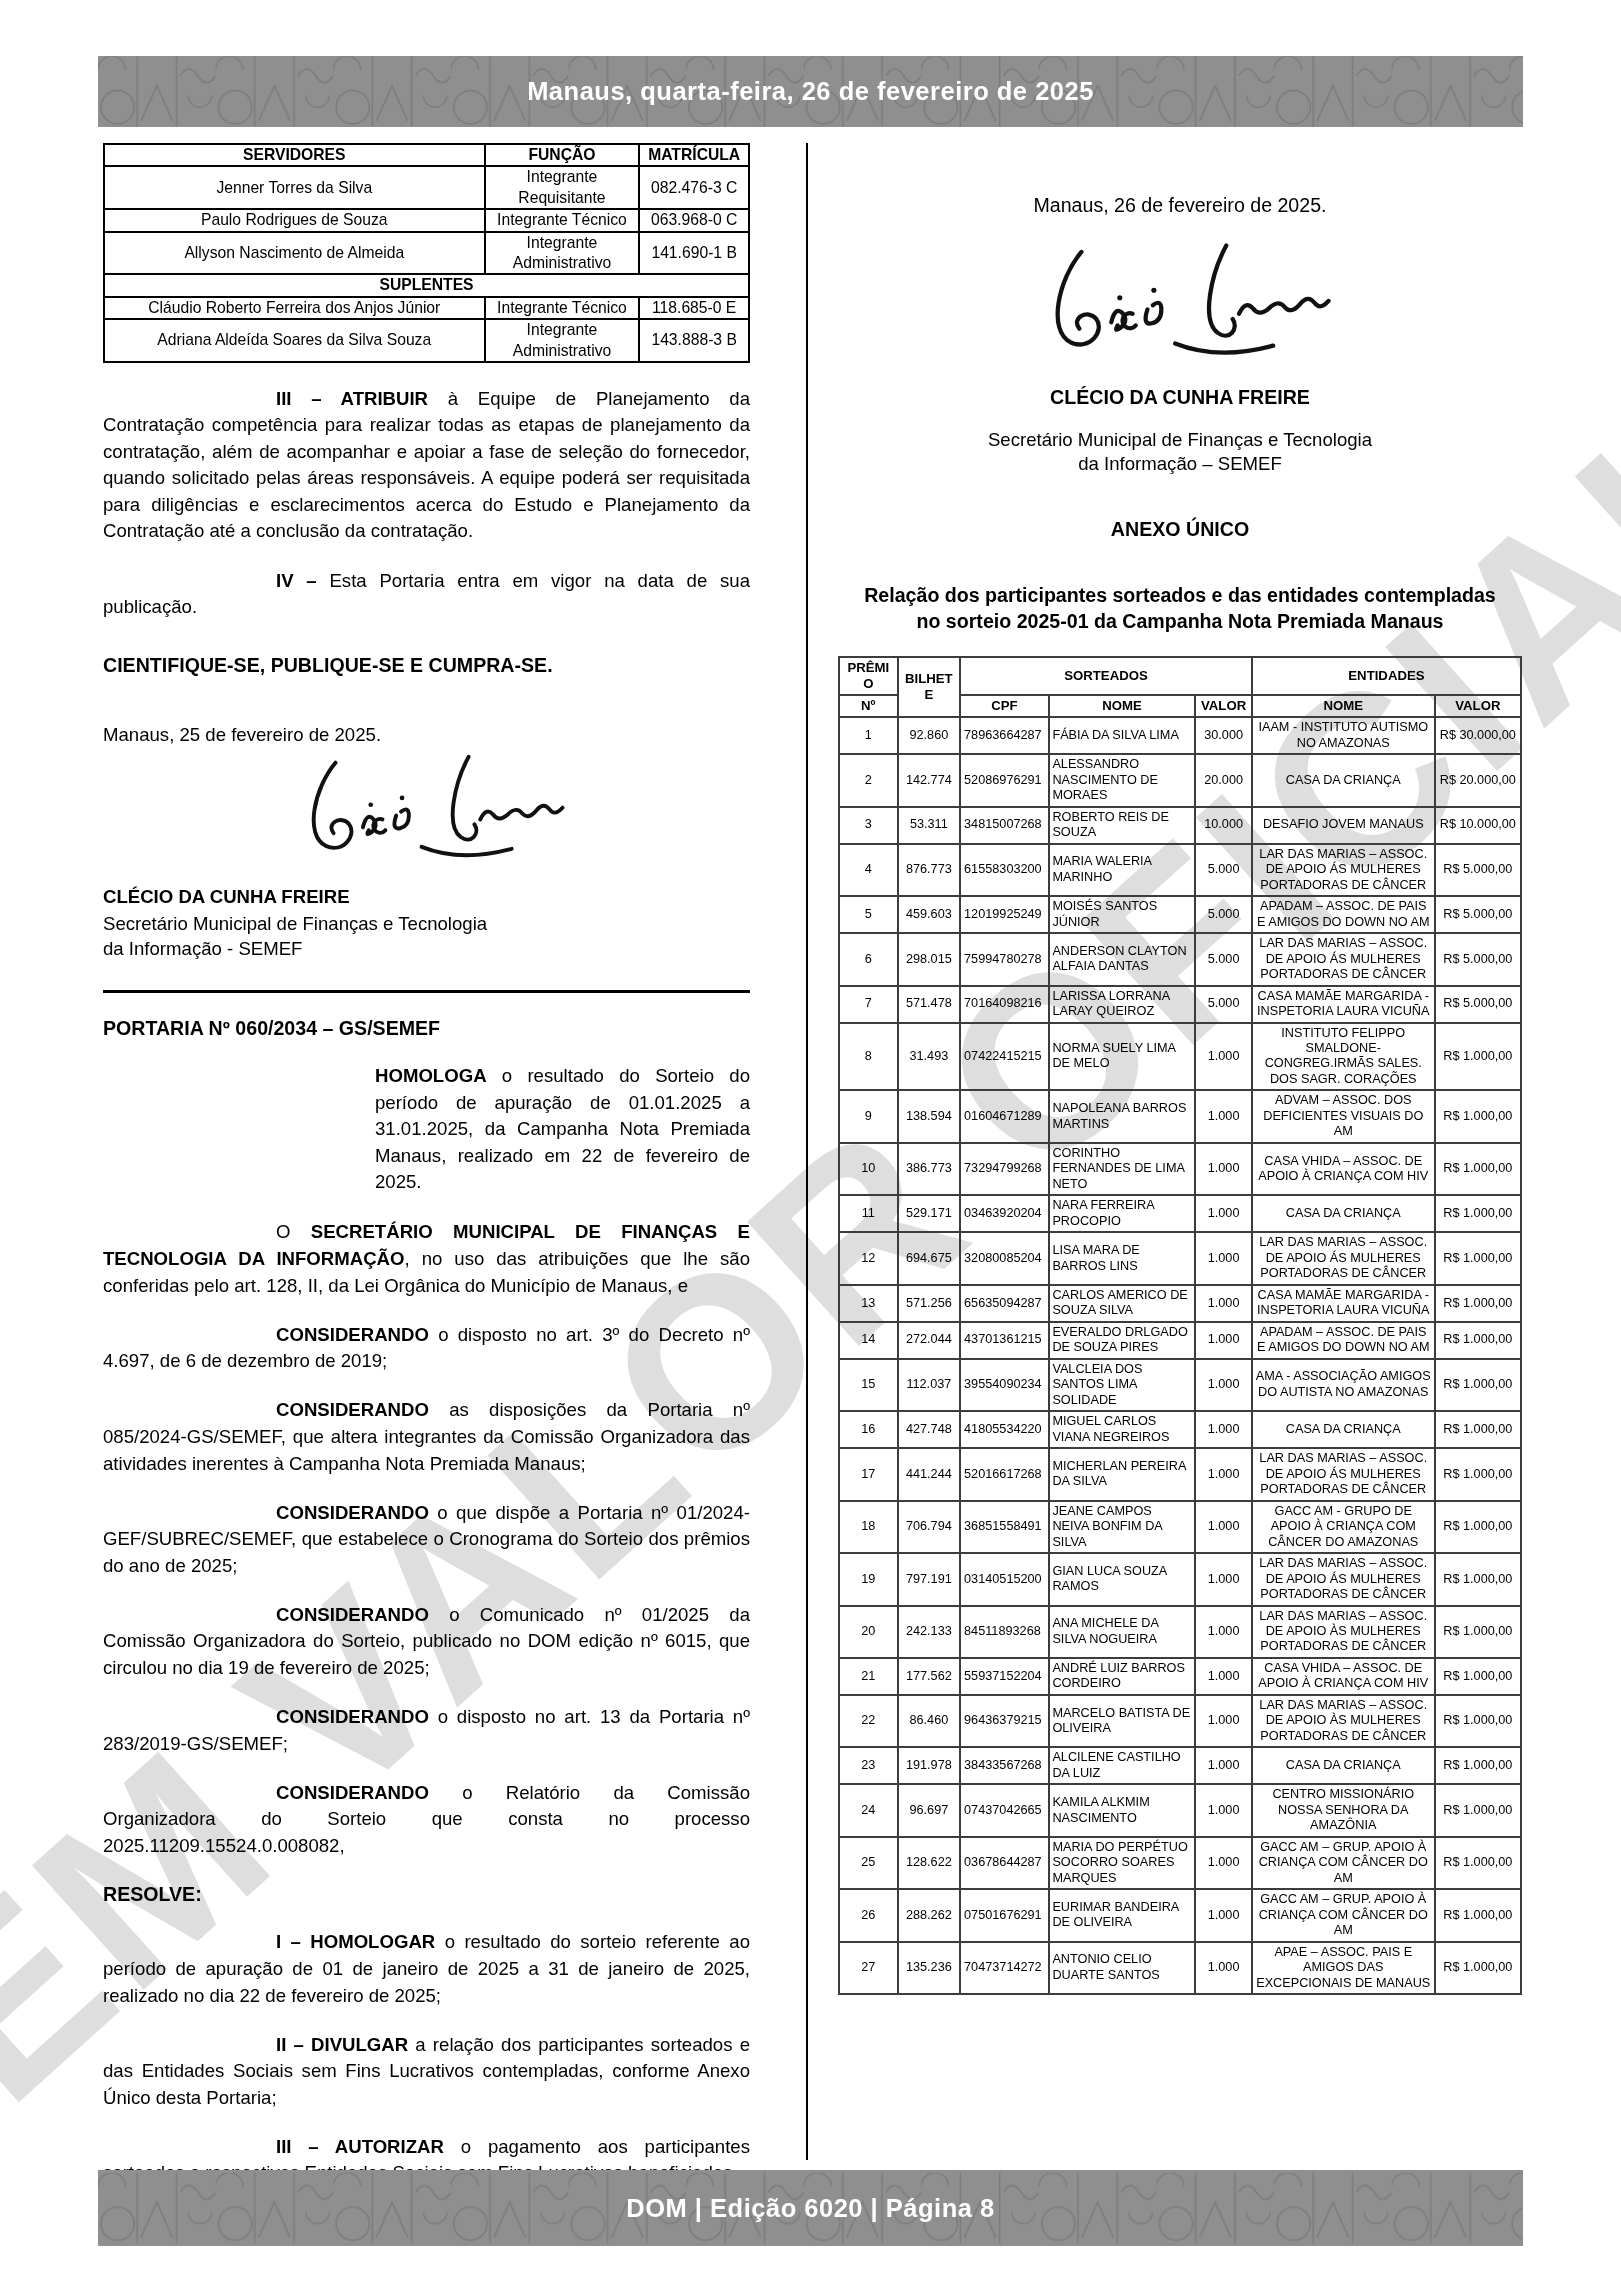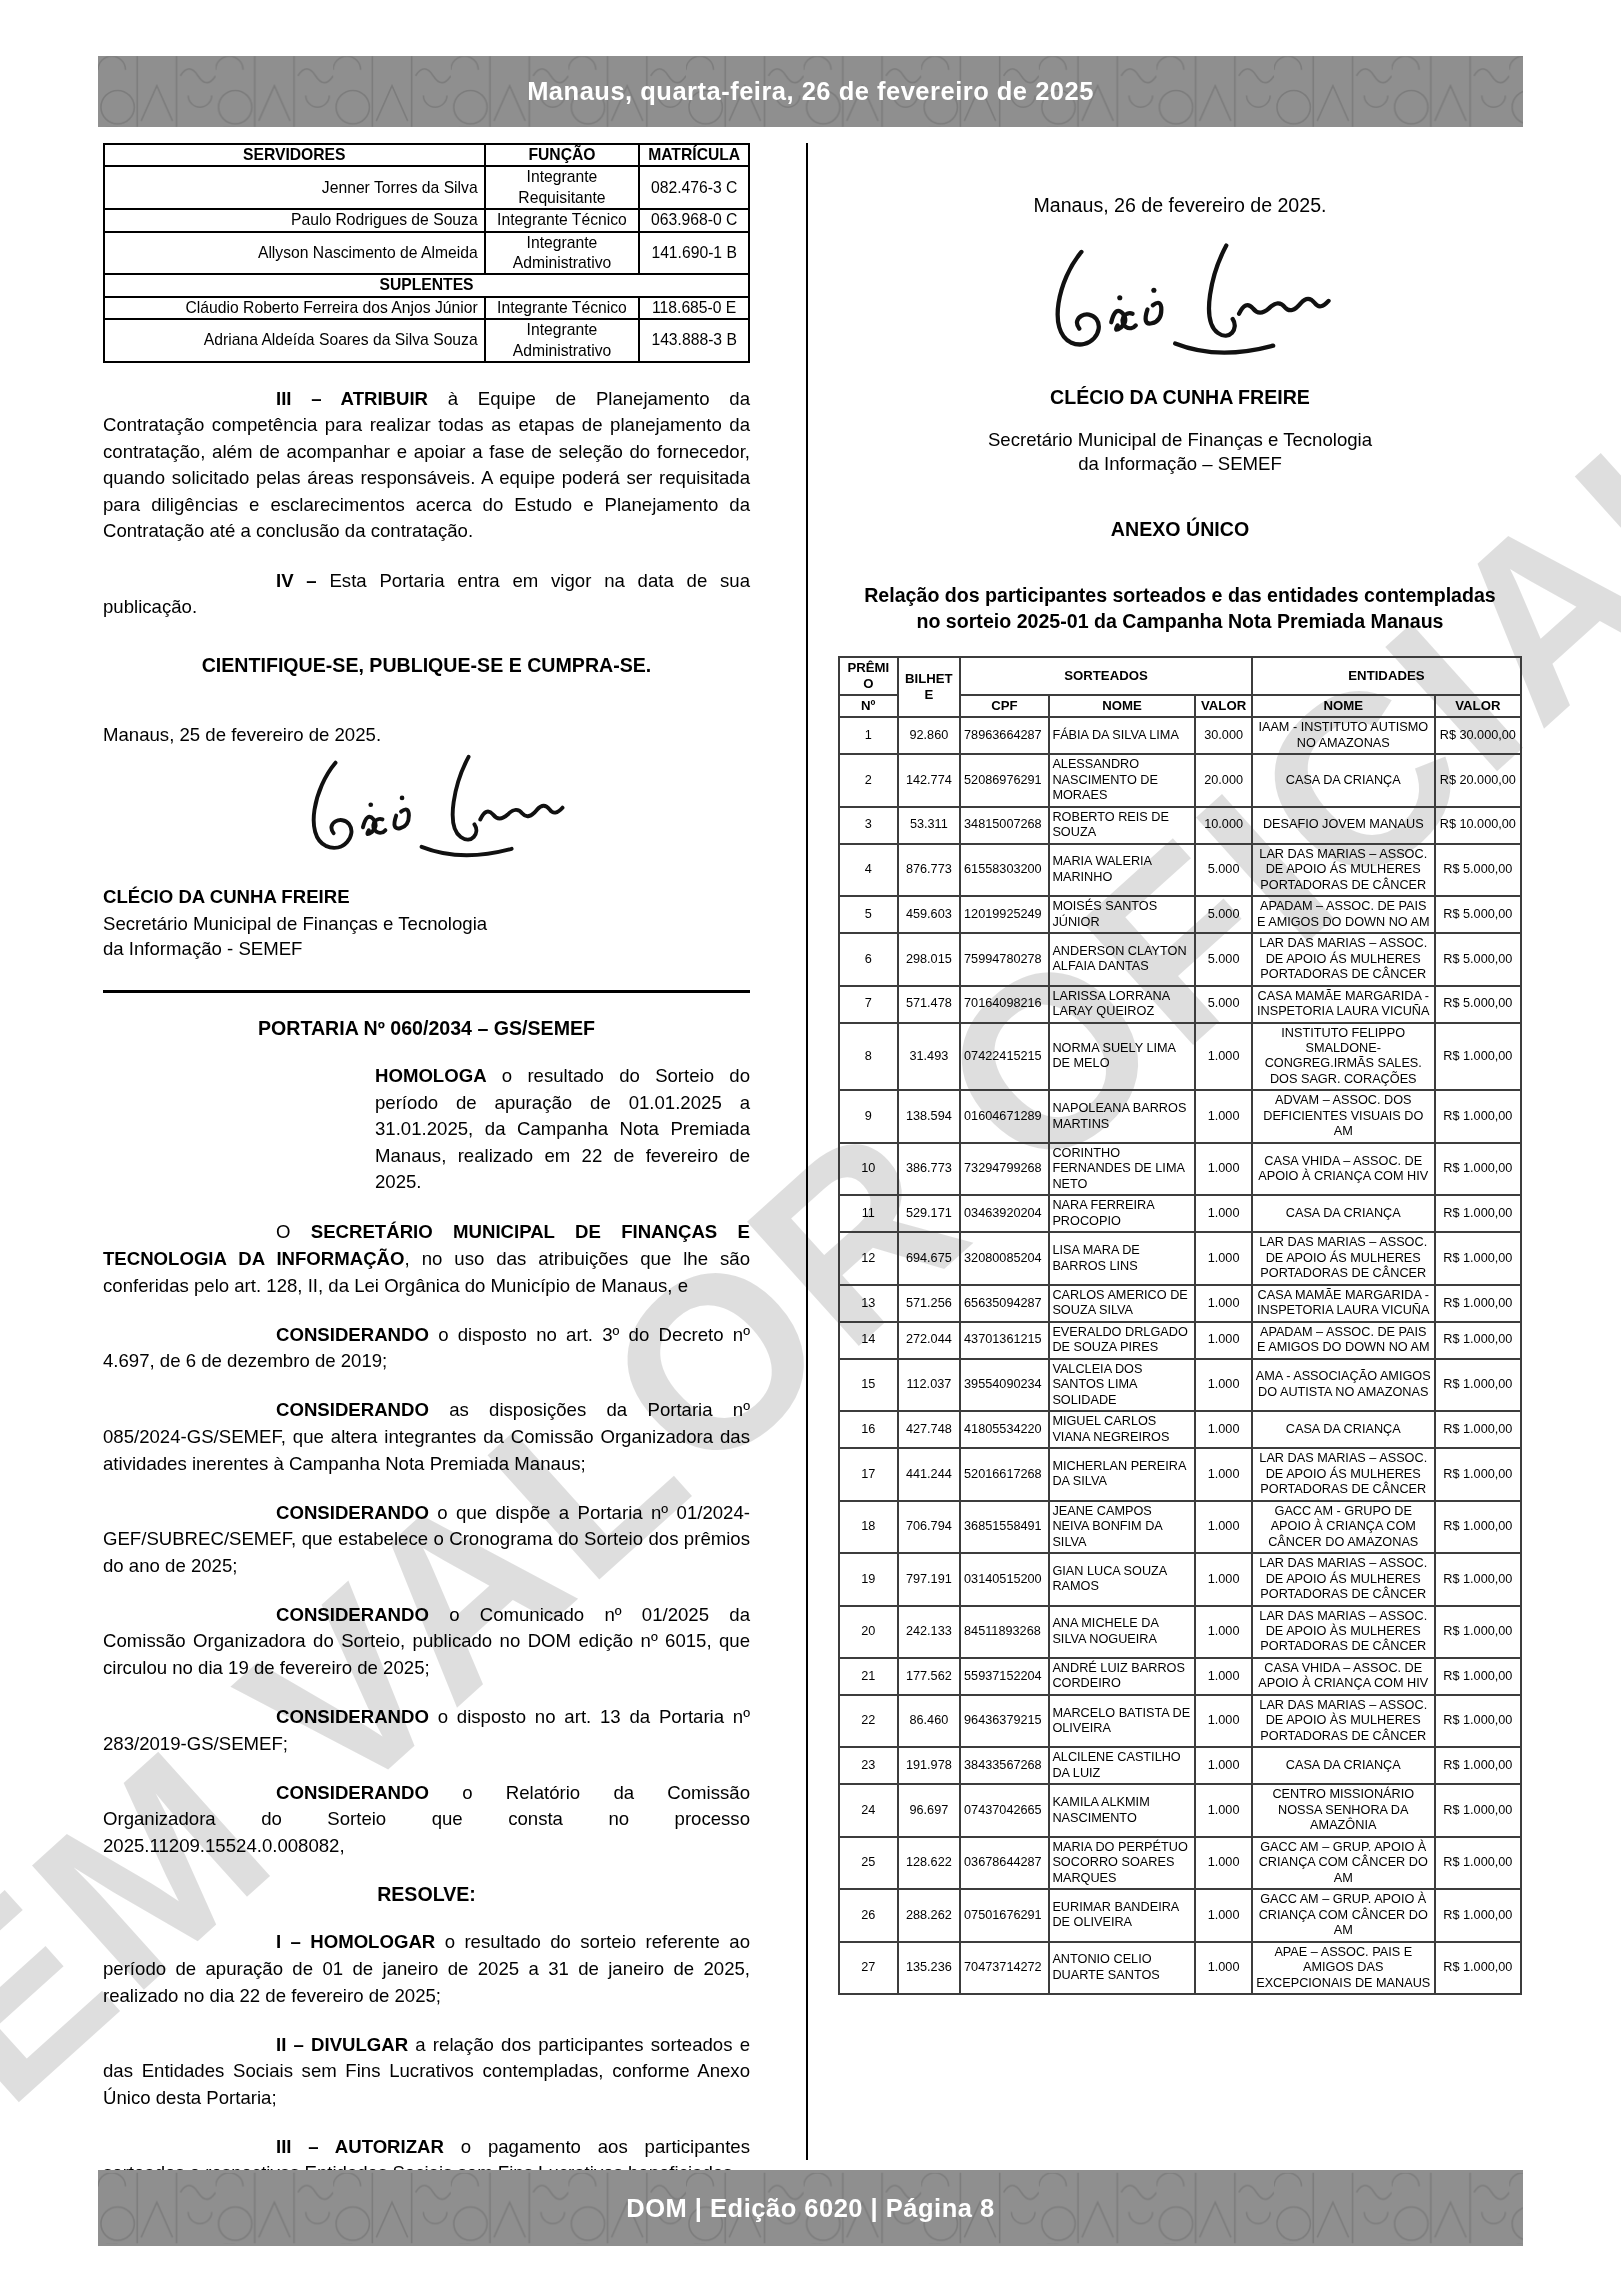--- a/index.html
+++ b/index.html
@@ -25,26 +25,26 @@
   
   .col{position:absolute;z-index:1}
   #col-left{left:103px;top:143px;width:647px}
   #col-right{left:838px;top:147px;width:684px}
   #col-divider{position:absolute;left:806px;top:143px;width:2px;height:2017px;background:#000;z-index:1}
   
   .para{font-size:18.6px;line-height:1.43;text-align:justify;text-indent:173px;margin:22.5px 0}
   .center{text-align:left}
   .bold{font-weight:bold}
   .line{font-size:18.6px;line-height:1.35}
-  .heading{font-size:19.6px;font-weight:bold;text-align:center;margin:23.5px 0}
+  .heading{font-size:19.6px;font-weight:bold;text-align:left;margin:23.5px 0}
   
   .serv-table{width:100%;border-collapse:collapse;font-size:15.7px;line-height:1.3}
   .serv-table th,.serv-table td{border:2px solid #000;padding:0 5.9px}
   .serv-table th{text-align:center;font-weight:bold}
-  .serv-name{text-align:right}
+  .serv-name{text-align:center}
   .serv-func,.serv-mat{text-align:center}
   .suplentes-cell{text-align:center;font-weight:bold}
   
   .sig{display:block;margin:2px auto 0}
   
   .divider-rule{border:0;border-top:3.9px solid #000;margin:29px 0 23.5px}
   
   .homologa{margin:23.5px 0 23.5px 272px;font-size:18.6px;line-height:1.43;text-align:justify}
   
   .r-cient{font-size:19.6px;font-weight:bold;text-align:center}

